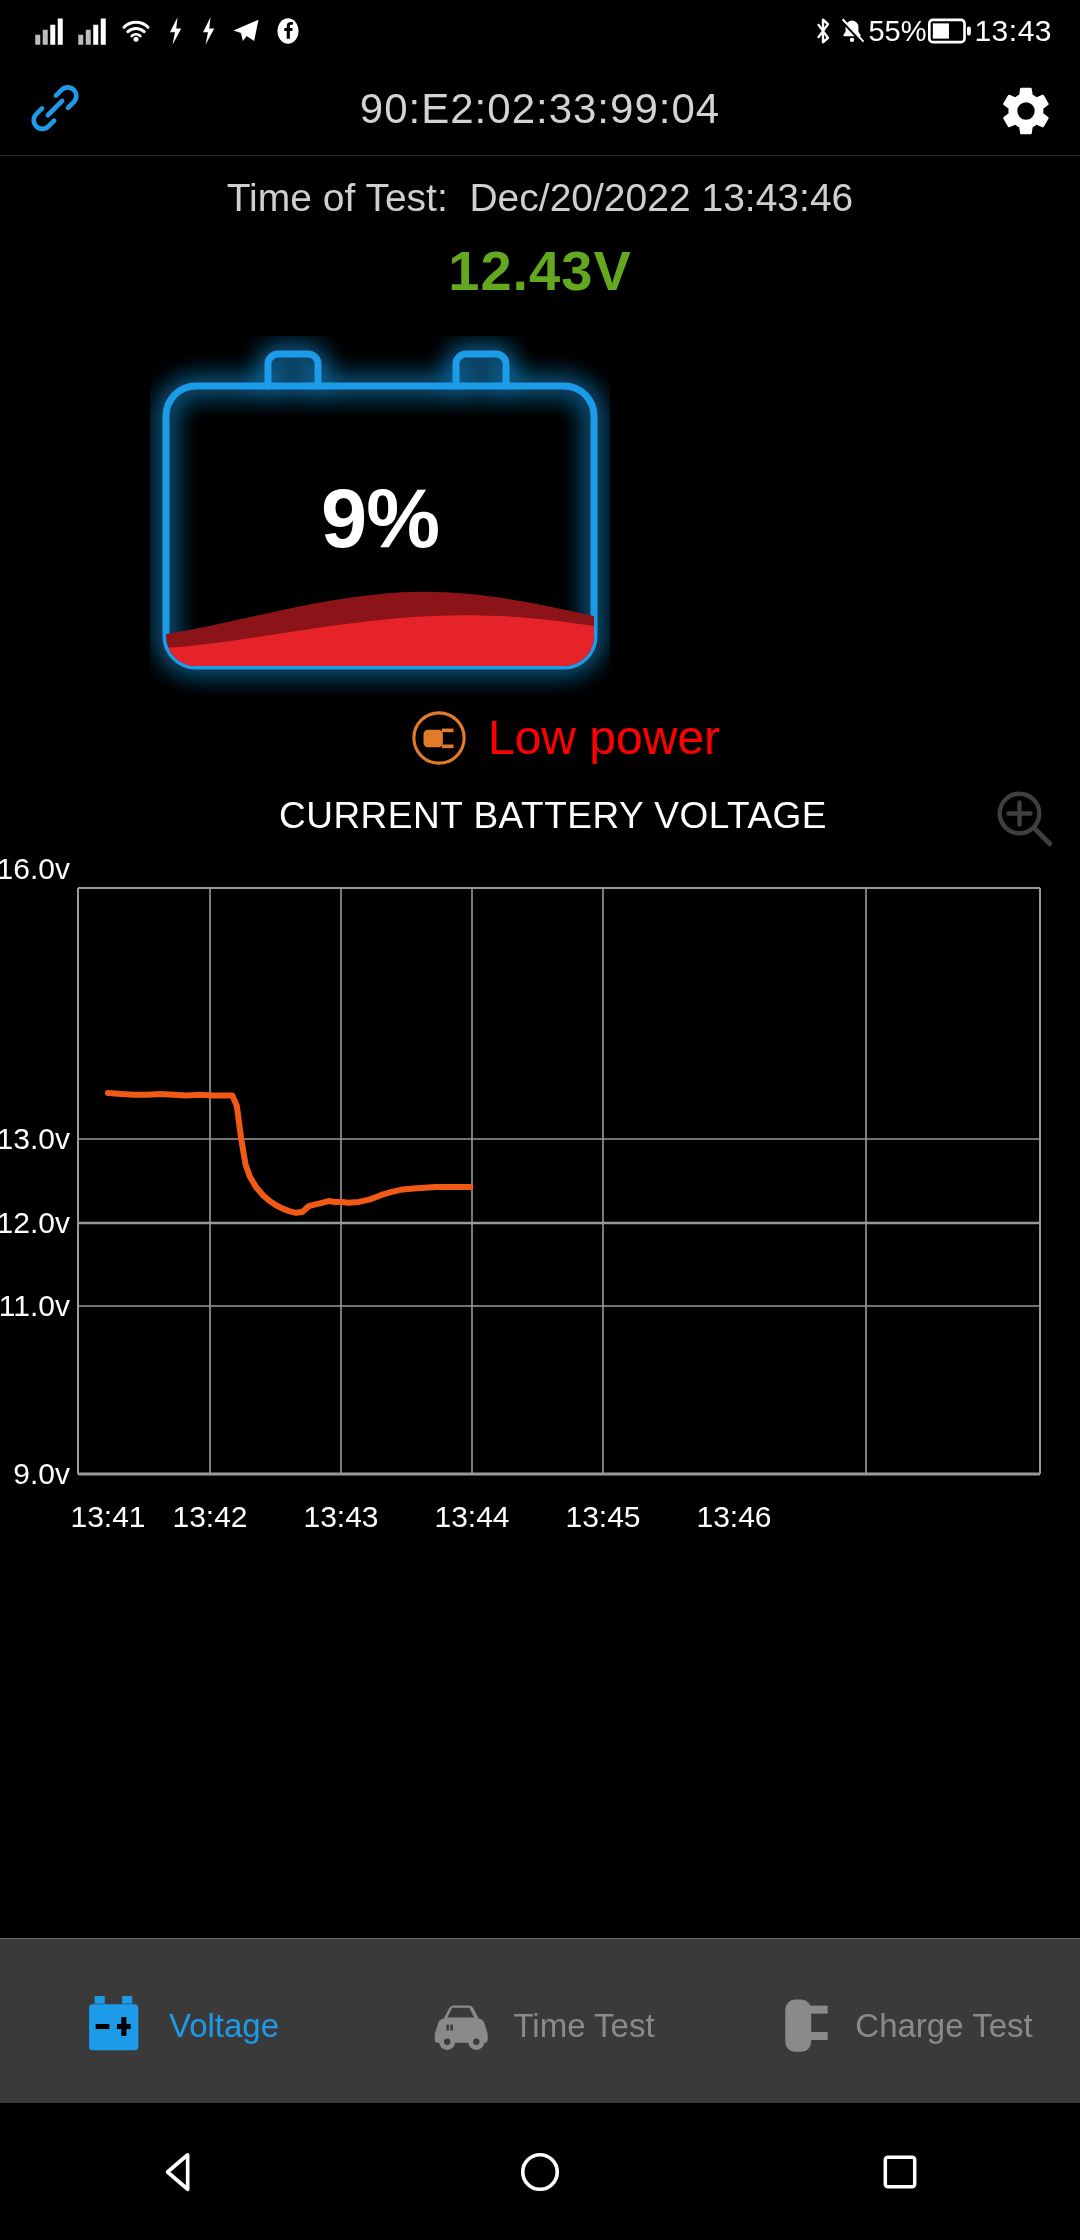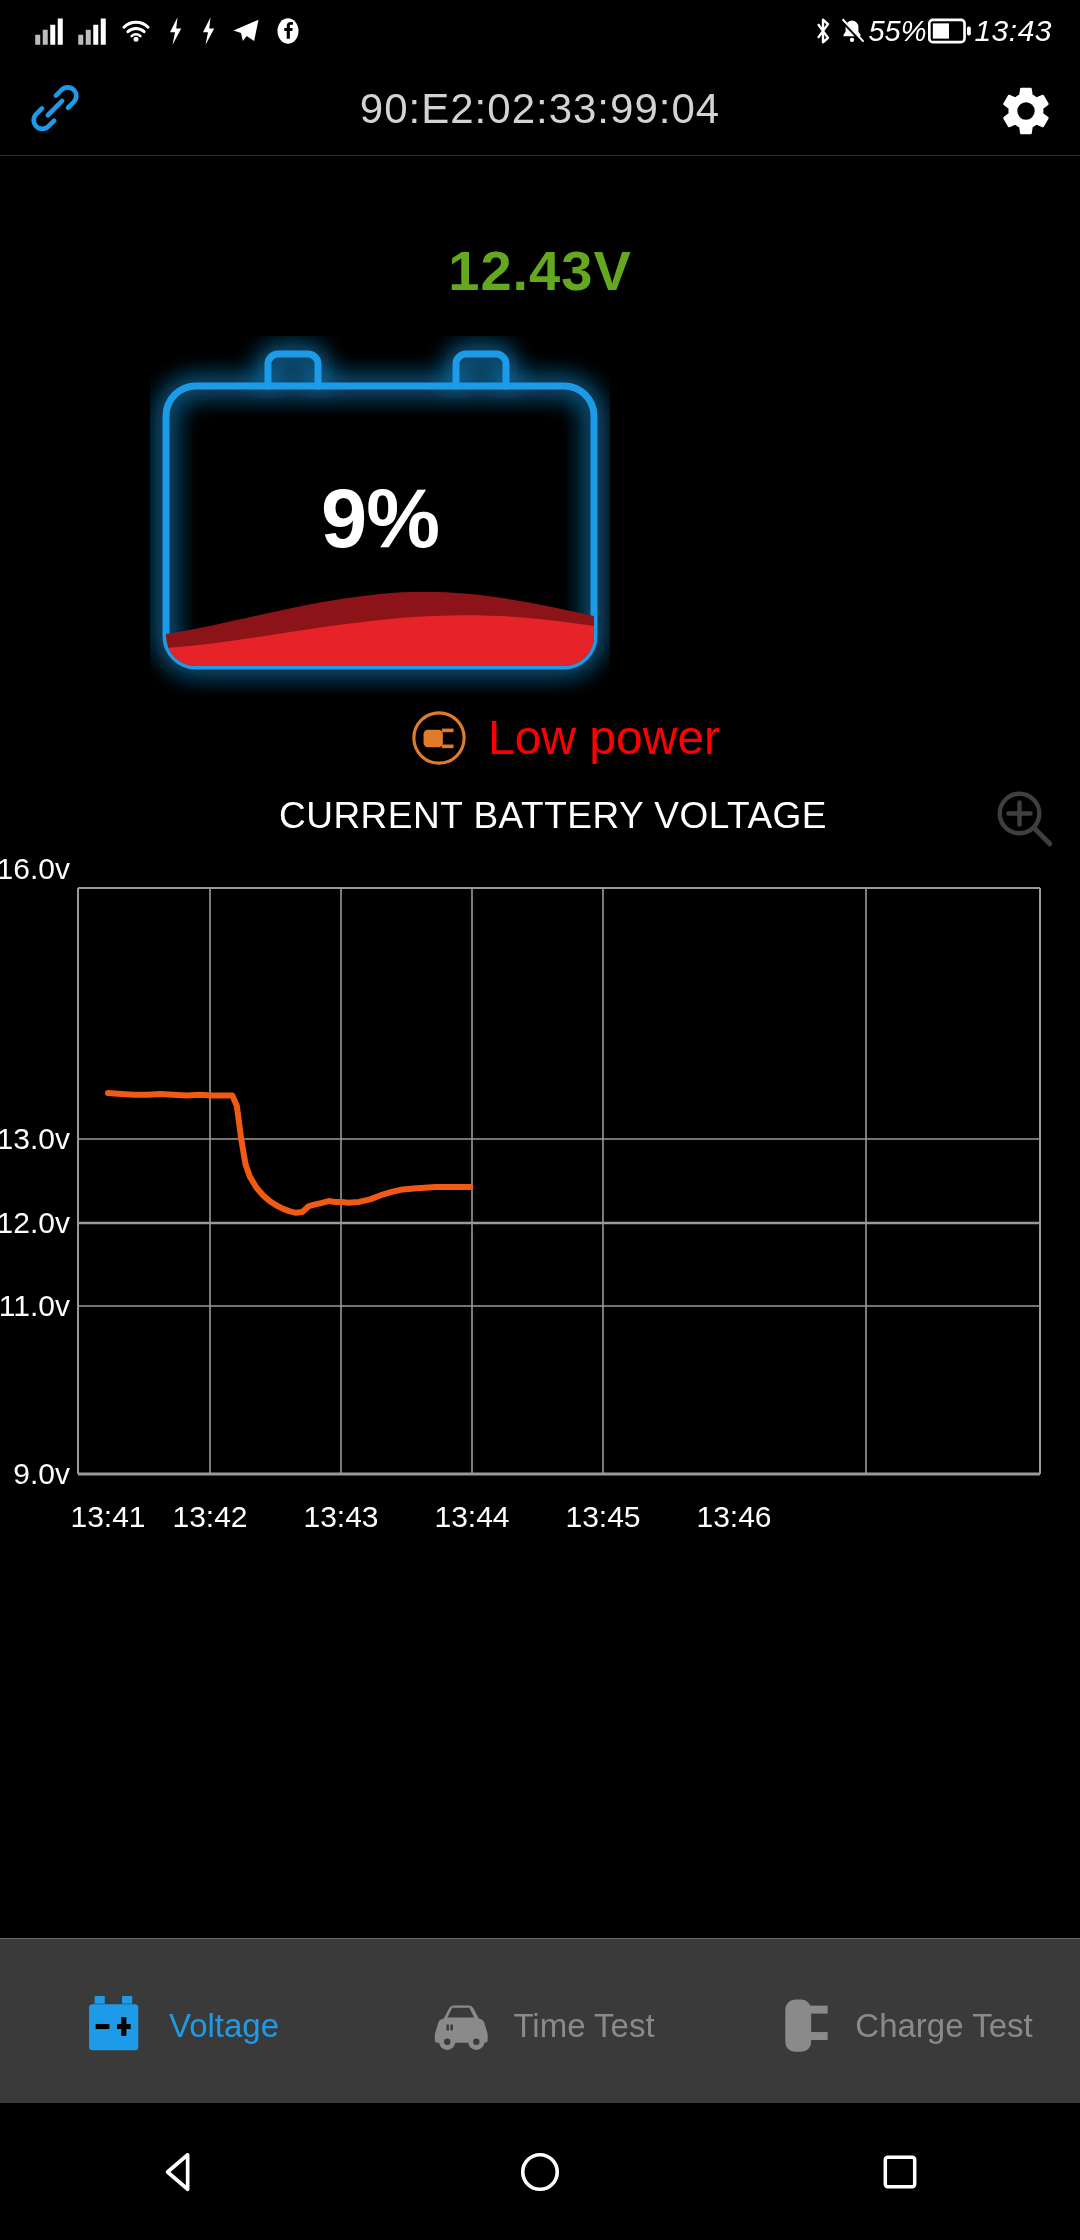--- a/index.html
+++ b/index.html
@@ -8,21 +8,21 @@
     font-family:"Liberation Sans",sans-serif;
     color:#fff;position:relative;
   }
 
   
   #status-bar{
     position:absolute;left:0;top:0;width:1080px;height:62px;
     display:flex;align-items:center;background:#000;
   }
   #status-left{display:flex;align-items:center;gap:13px;padding-left:34px;}
-  #status-right{margin-left:auto;display:flex;align-items:center;gap:2px;padding-right:28px;font-style:italic;}
+  #status-right{margin-left:auto;display:flex;align-items:center;gap:2px;padding-right:28px;}
   .sb-icon{display:block;}
   #status-clock{font-size:30px;color:#fff;letter-spacing:.5px;font-family:"Liberation Sans",sans-serif;}
   #status-batt-pct{font-size:29px;color:#fff;}
 
   
   #title-bar{
     position:absolute;left:0;top:62px;width:1080px;height:93px;
     background:#000;border-bottom:1px solid #2b2b2b;
   }
   #link-icon{position:absolute;left:25px;top:22px;width:60px;height:50px;}
@@ -158,20 +158,21 @@
     </g>
   </svg>
   <div id="device-mac">90:E2:02:33:99:04</div>
   <svg id="settings-icon" viewBox="0 0 24 24">
     <path fill="#fff" d="M19.14 12.94a7.07 7.07 0 000-1.88l2.03-1.58a.5.5 0 00.12-.64l-1.92-3.32a.5.5 0 00-.6-.22l-2.39.96a7.1 7.1 0 00-1.63-.94l-.36-2.54a.5.5 0 00-.5-.42h-3.84a.5.5 0 00-.5.42l-.36 2.54c-.59.24-1.13.56-1.63.94l-2.39-.96a.5.5 0 00-.6.22L2.65 8.84a.5.5 0 00.12.64l2.03 1.58a7.07 7.07 0 000 1.88L2.77 14.52a.5.5 0 00-.12.64l1.92 3.32c.13.22.39.3.6.22l2.39-.96c.5.38 1.04.7 1.63.94l.36 2.54c.04.24.25.42.5.42h3.84c.25 0 .46-.18.5-.42l.36-2.54c.59-.24 1.13-.56 1.63-.94l2.39.96c.22.08.47 0 .6-.22l1.92-3.32a.5.5 0 00-.12-.64zM12 15.6A3.6 3.6 0 1112 8.4a3.6 3.6 0 010 7.2z"></path>
   </svg>
 </div>
 
 <div id="main">
 
+  <div id="time-of-test">Time of Test:  Dec/20/2022 13:43:46</div>
   <div id="voltage-value">12.43V</div>
 
   <svg id="battery-graphic" viewBox="0 0 460 360">
     <defs>
       <filter id="glow" x="-60%" y="-60%" width="220%" height="220%">
         <feGaussianBlur stdDeviation="13" result="b"></feGaussianBlur>
         <feMerge>
             <feMergeNode in="b"></feMergeNode>
             <feMergeNode in="b"></feMergeNode>
             <feMergeNode in="SourceGraphic"></feMergeNode>

